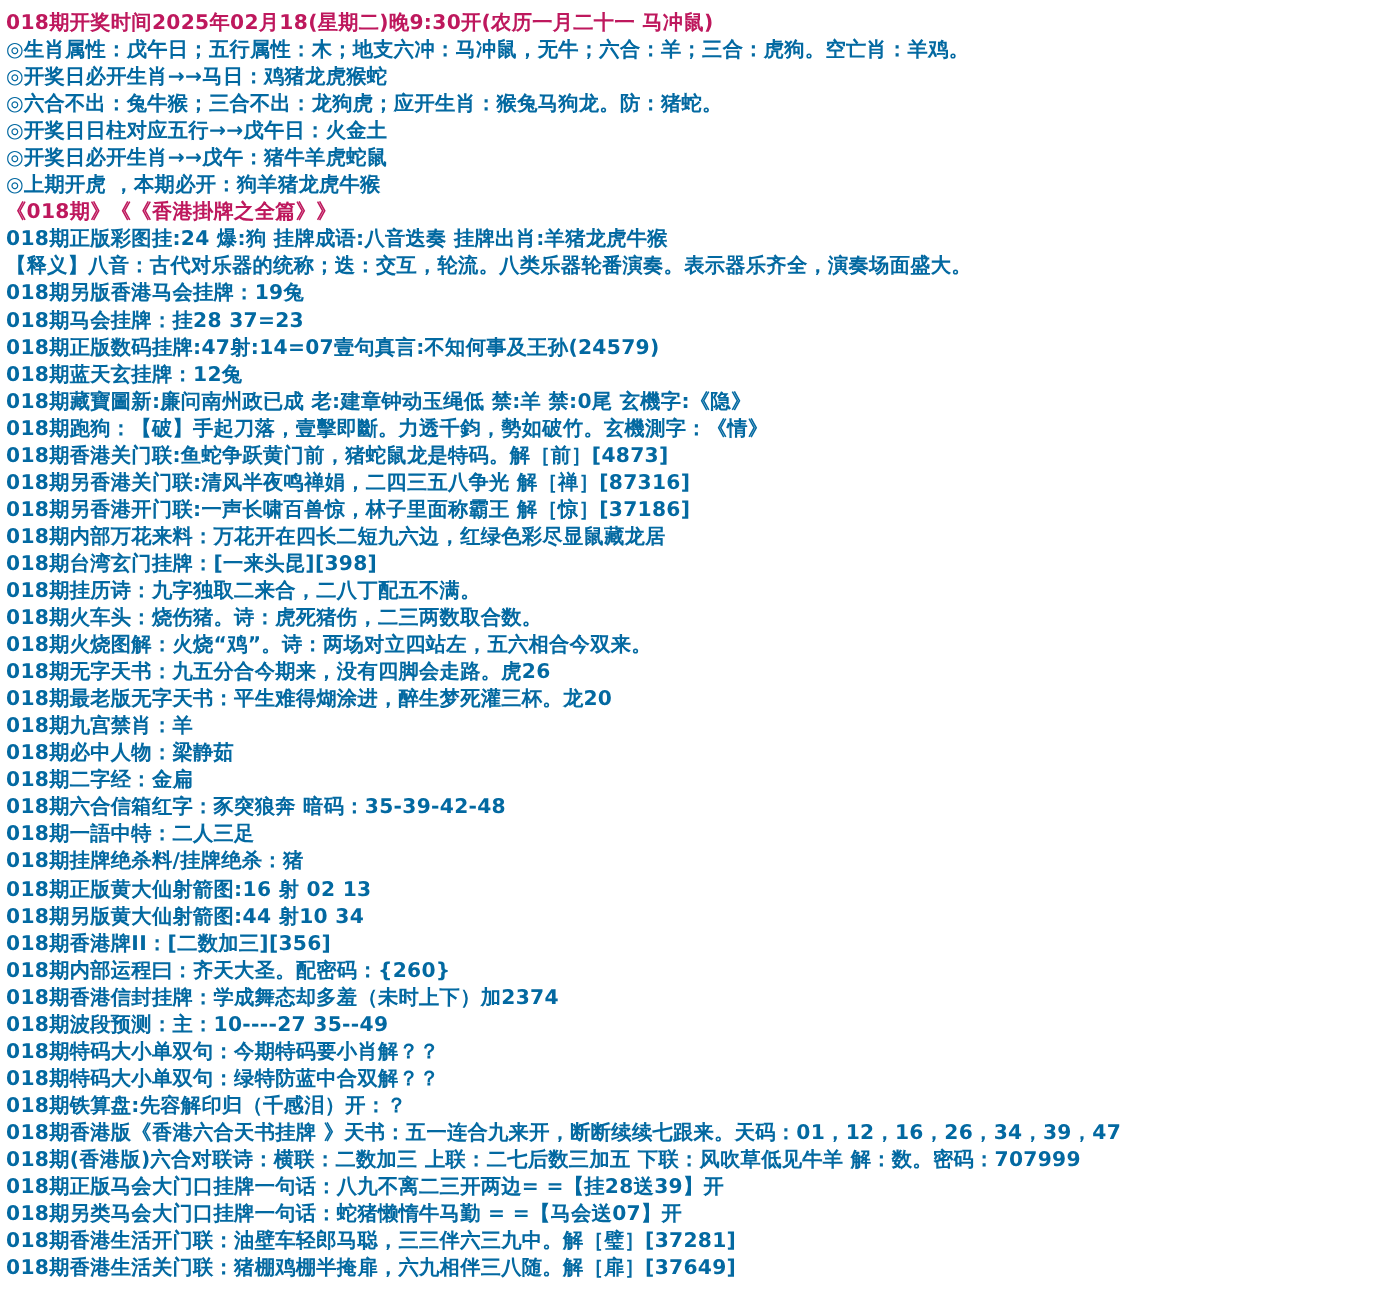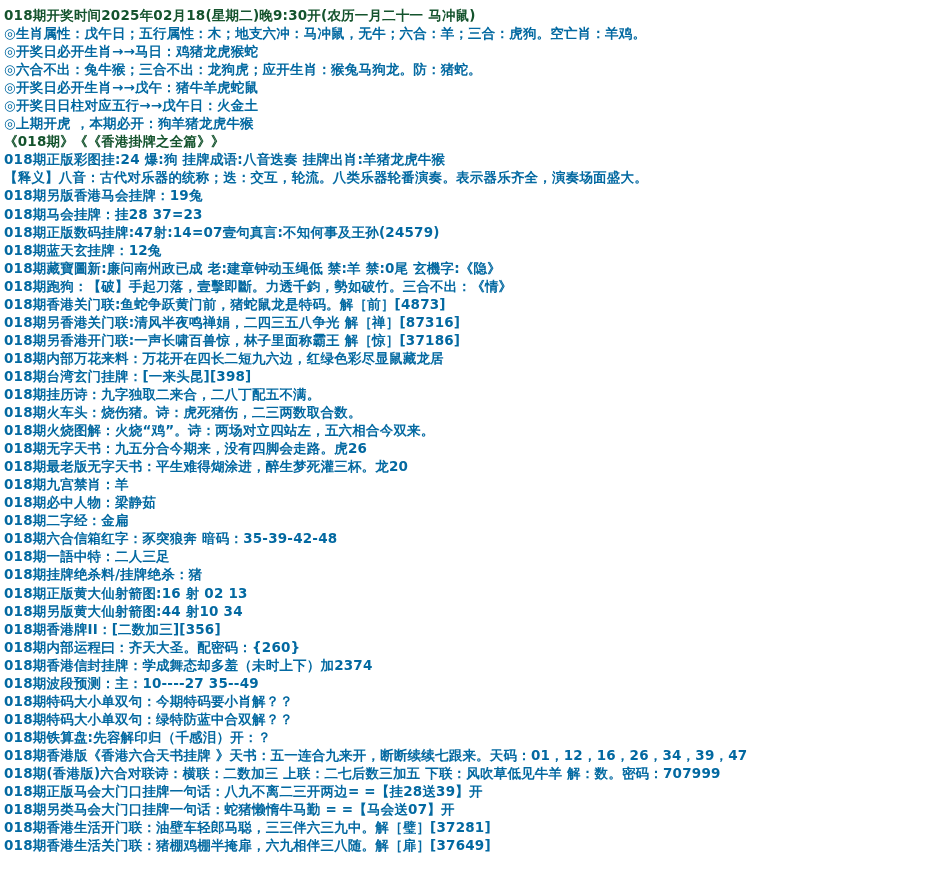--- a/index.html
+++ b/index.html
@@ -15,43 +15,43 @@
   }
   .tline{
     height:18.05px;
     line-height:18.05px;
     font-size:13.5px;
     font-weight:bold;
     color:#0369a1;
     white-space:nowrap;
     letter-spacing:0.2px;
   }
-  .tline.red{color:#14532d;}
+  .tline.red{color:#be185d;}
 </style>
 </head>
 <body>
 
 <div class="page">
   <div class="content">
       <div class="tline red">018期开奖时间2025年02月18(星期二)晚9:30开(农历一月二十一 马冲鼠)</div>
       <div class="tline">◎生肖属性：戊午日；五行属性：木；地支六冲：马冲鼠，无牛；六合：羊；三合：虎狗。空亡肖：羊鸡。</div>
       <div class="tline">◎开奖日必开生肖→→马日：鸡猪龙虎猴蛇</div>
       <div class="tline">◎六合不出：兔牛猴；三合不出：龙狗虎；应开生肖：猴兔马狗龙。防：猪蛇。</div>
+      <div class="tline">◎开奖日日柱对应五行→→戊午日：火金土</div>
       <div class="tline">◎开奖日必开生肖→→戊午：猪牛羊虎蛇鼠</div>
-      <div class="tline">◎开奖日日柱对应五行→→戊午日：火金土</div>
       <div class="tline">◎上期开虎 ，本期必开：狗羊猪龙虎牛猴</div>
       <div class="tline red">《018期》《《香港掛牌之全篇》》</div>
       <div class="tline">018期正版彩图挂:24 爆:狗 挂牌成语:八音迭奏 挂牌出肖:羊猪龙虎牛猴</div>
       <div class="tline">【释义】八音：古代对乐器的统称；迭：交互，轮流。八类乐器轮番演奏。表示器乐齐全，演奏场面盛大。</div>
       <div class="tline">018期另版香港马会挂牌：19兔</div>
       <div class="tline">018期马会挂牌：挂28 37=23</div>
       <div class="tline">018期正版数码挂牌:47射:14=07壹句真言:不知何事及王孙(24579)</div>
       <div class="tline">018期蓝天玄挂牌：12兔</div>
       <div class="tline">018期藏寶圖新:廉问南州政已成 老:建章钟动玉绳低 禁:羊 禁:0尾 玄機字:《隐》</div>
-      <div class="tline">018期跑狗：【破】手起刀落，壹擊即斷。力透千鈞，勢如破竹。三合不出：《情》</div>
+      <div class="tline">018期跑狗：【破】手起刀落，壹擊即斷。力透千鈞，勢如破竹。玄機測字：《情》</div>
       <div class="tline">018期香港关门联:鱼蛇争跃黄门前，猪蛇鼠龙是特码。解［前］[4873]</div>
       <div class="tline">018期另香港关门联:清风半夜鸣禅娟，二四三五八争光 解［禅］[87316]</div>
       <div class="tline">018期另香港开门联:一声长啸百兽惊，林子里面称霸王 解［惊］[37186]</div>
       <div class="tline">018期内部万花来料：万花开在四长二短九六边，红绿色彩尽显鼠藏龙居</div>
       <div class="tline">018期台湾玄门挂牌：[一来头昆][398]</div>
       <div class="tline">018期挂历诗：九字独取二来合，二八丁配五不满。</div>
       <div class="tline">018期火车头：烧伤猪。诗：虎死猪伤，二三两数取合数。</div>
       <div class="tline">018期火烧图解：火烧“鸡”。诗：两场对立四站左，五六相合今双来。</div>
       <div class="tline">018期无字天书：九五分合今期来，没有四脚会走路。虎26</div>
       <div class="tline">018期最老版无字天书：平生难得煳涂进，醉生梦死灌三杯。龙20</div>

